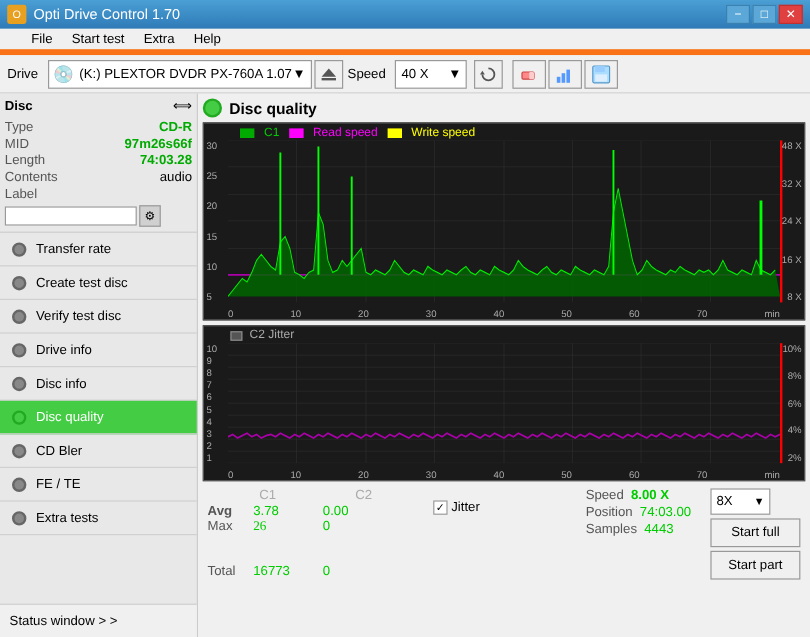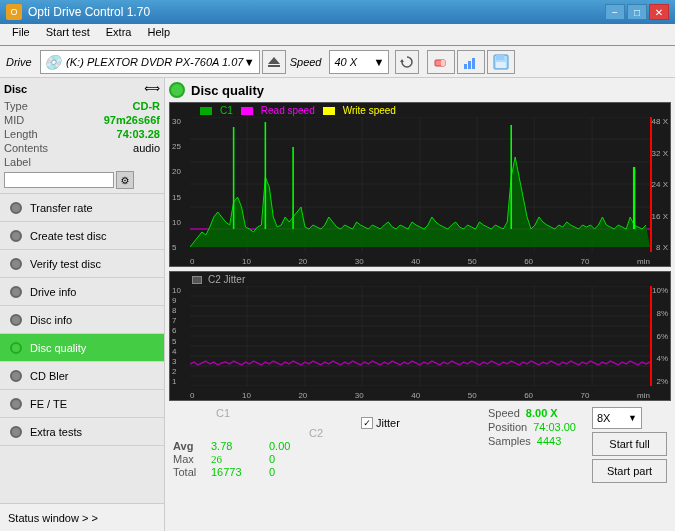--- a/index.html
+++ b/index.html
@@ -7,25 +7,25 @@
 
     
     .title-bar { background: linear-gradient(to bottom, #4a9fd4, #2e7ab8); height: 24px; display: flex; align-items: center; justify-content: space-between; padding: 0 6px; color: white; font-size: 12px; }
     .title-bar-icon { width: 16px; height: 16px; background: #e8a020; border-radius: 2px; display: flex; align-items: center; justify-content: center; font-size: 9px; color: white; margin-right: 6px; }
     .title-bar-controls { display: flex; gap: 2px; }
     .title-btn { width: 20px; height: 16px; background: #5ba8d8; border: 1px solid #3a80b0; display: flex; align-items: center; justify-content: center; cursor: pointer; font-size: 10px; color: white; }
     .title-btn.close { background: #e04040; border-color: #c03030; }
     .title-bar-left { display: flex; align-items: center; }
 
     
-    .menu-bar { background: #f0f0f0; height: 22px; display: flex; align-items: flex-start; padding: 0 4px; border-bottom: 1px solid #f97316; }
+    .menu-bar { background: #f0f0f0; height: 22px; display: flex; align-items: flex-end; padding: 0 18px; border-bottom: 5px solid #f97316; }
     .menu-item { padding: 2px 8px; cursor: pointer; font-size: 11px; color: #000; }
 
     
-    .toolbar { background: #f0f0f0; height: 32px; display: flex; align-items: center; padding: 2px 6px; border-bottom: 1px solid #ccc; gap: 4px; font-style: italic; }
+    .toolbar { background: #f0f0f0; height: 32px; display: flex; align-items: center; padding: 2px 6px; border-bottom: 1px solid #ccc; gap: 4px; }
     .toolbar-label { font-size: 11px; margin-right: 4px; }
     .drive-select { height: 24px; border: 1px solid #999; background: white; font-size: 11px; width: 220px; display: flex; align-items: center; padding: 0 4px; }
     .toolbar-btn { height: 24px; width: 24px; background: #f0f0f0; border: 1px solid #999; display: flex; align-items: center; justify-content: center; cursor: pointer; }
     .speed-select { height: 24px; border: 1px solid #999; background: white; font-size: 11px; width: 60px; display: flex; align-items: center; padding: 0 4px; }
     .toolbar-icon-btn { height: 24px; width: 28px; background: #f0f0f0; border: 1px solid #999; display: flex; align-items: center; justify-content: center; cursor: pointer; }
 
     
     .main-layout { display: flex; height: calc(531px - 24px - 22px - 32px); }
 
     
@@ -390,33 +390,33 @@
           <span>70</span>
           <span>min</span>
       </div>
     </div>
 
     <div style="display:flex;align-items:flex-start;padding:2px 4px;font-size:11px;gap:8px;">
 
       <div style="display:flex;flex-direction:column;gap:1px;min-width:180px;">
         <div style="display:flex;gap:40px;margin-left:30px;">
           <span style="color:#aaa;width:40px;text-align:center;">C1</span>
-          <span style="color:#aaa;width:40px;text-align:right;margin-top:20px;">C2</span>
+          <span style="color:#aaa;width:40px;text-align:center;">C2</span>
         </div>
         <div style="display:flex;align-items:center;gap:8px;">
           <span style="color:#555;width:30px;font-weight:bold;">Avg</span>
           <span style="color:#00cc00;width:50px;">3.78</span>
           <span style="color:#00cc00;width:50px;">0.00</span>
         </div>
         <div style="display:flex;align-items:flex-start;gap:8px;">
           <span style="color:#555;width:30px;">Max</span>
           <span style="color:#00cc00;width:50px;font-family:Liberation Serif, serif;">26</span>
           <span style="color:#00cc00;width:50px;">0</span>
         </div>
-        <div style="display:flex;align-items:center;gap:8px;">
+        <div style="display:flex;align-items:center;gap:8px;margin-top:24px;">
           <span style="color:#555;width:30px;">Total</span>
           <span style="color:#00cc00;width:50px;">16773</span>
           <span style="color:#00cc00;width:50px;">0</span>
         </div>
       </div>
 
       <div style="display:flex;align-items:center;gap:3px;margin-top:10px;">
         <div class="checkbox">✓</div>
         <span>Jitter</span>
       </div>

